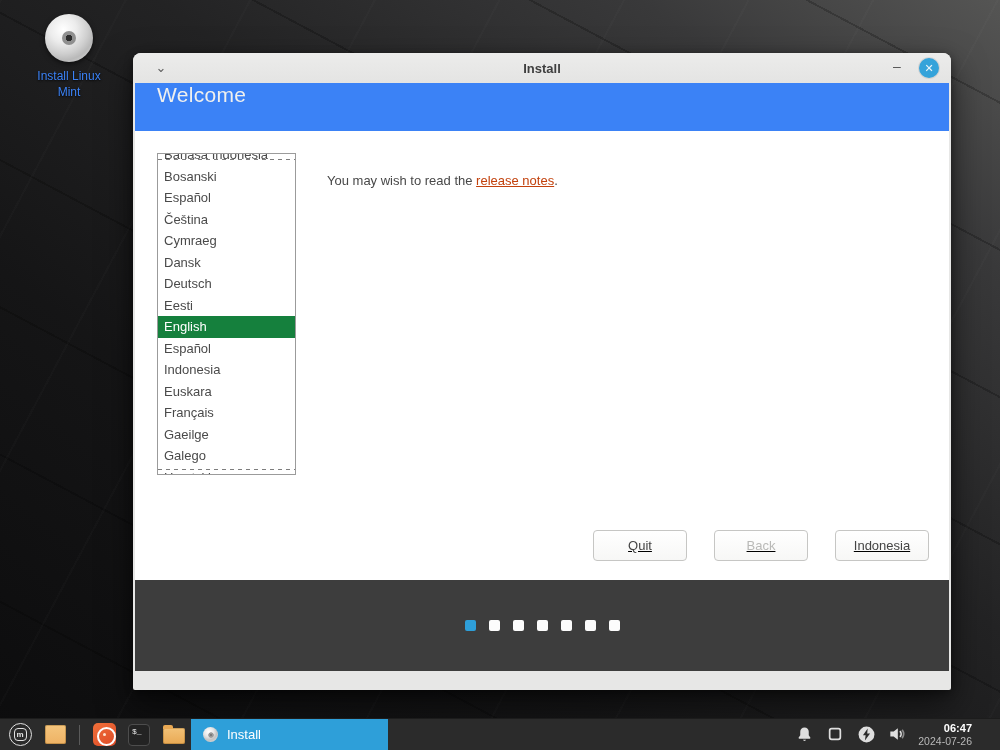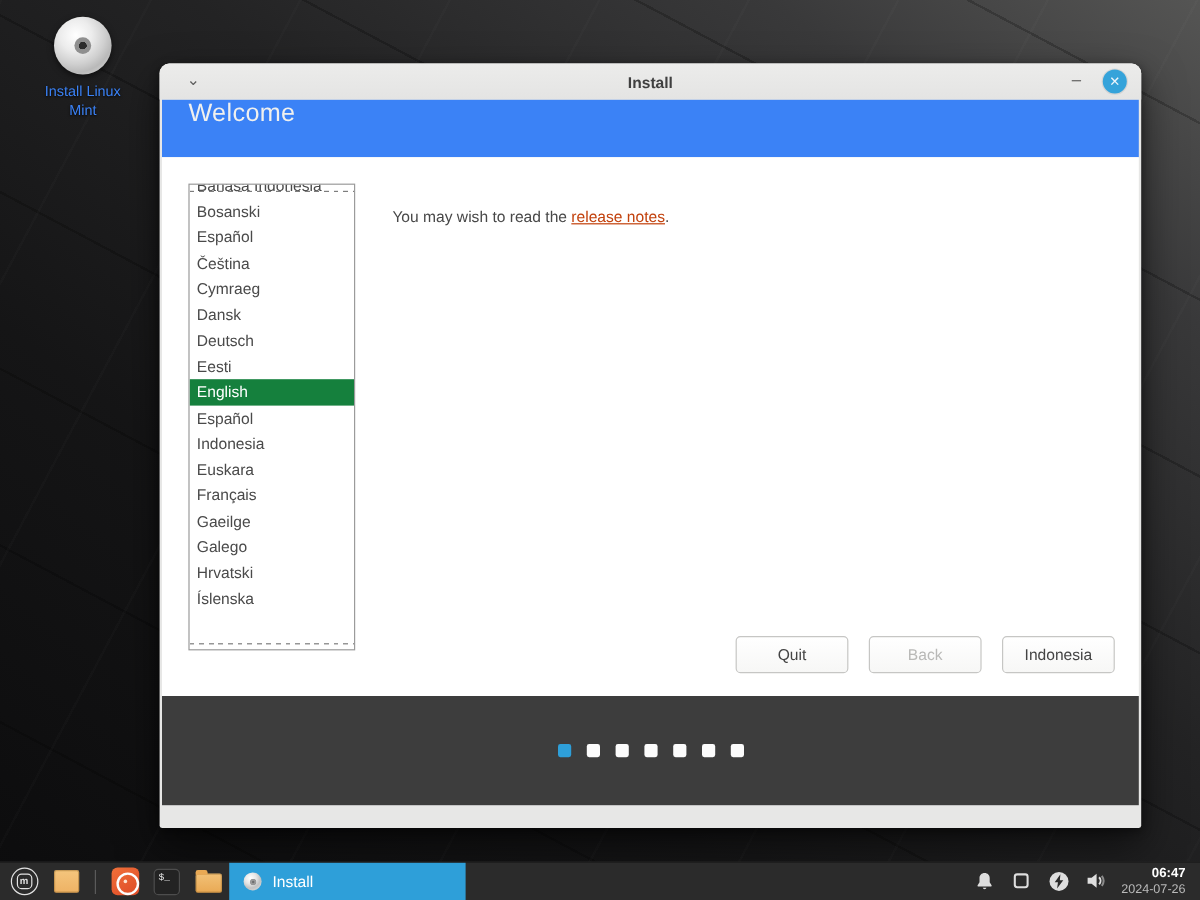--- a/index.html
+++ b/index.html
@@ -45,36 +45,36 @@
     background:#35a3da; color:#eef6fb; font-size:11px; font-weight:700;
     display:flex; align-items:center; justify-content:center; cursor:pointer; box-shadow:0 0 0 1px rgba(0,0,0,0.08); }
 
   .window-body { margin:0 2px 2px; }
   .page-header { height:48px; background:#3b82f6; display:flex; align-items:flex-start; padding-left:22px; }
   .page-title { color:#f0f0ee; font-size:21px; font-weight:300; letter-spacing:0.3px; }
 
   .content { position:relative; height:449px; background:#ffffff; }
 
   .lang-list {
-    position:absolute; left:22px; top:22px; width:139px; height:389px;
+    position:absolute; left:22px; top:22px; width:139px; height:322px;
     background:#fff; border:1px solid #9b9b9b; overflow:hidden;
   }
   .lang-item { height:21.5px; line-height:21.5px; padding-left:6px; font-size:13px; color:#4a4a4a;
     white-space:nowrap; cursor:pointer; }
   .lang-item.clip-top { margin-top:-10px; }
   .lang-item.selected { background:#15803d; color:#ffffff; }
   .overshoot { position:absolute; left:0; right:0; height:1px; pointer-events:none;
     background:repeating-linear-gradient(90deg,#7d7d7d 0 4px, transparent 4px 8px); }
   .overshoot.top { top:5px; }
   .overshoot.bottom { bottom:4px; }
 
   .note { position:absolute; left:192px; top:42px; font-size:13px; color:#484848; }
   .note a { color:#c2410c; text-decoration:underline; cursor:pointer; }
 
-  .button-row { position:absolute; right:20px; bottom:19px; display:flex; gap:17px; }
+  .button-row { position:absolute; right:20px; bottom:19px; display:flex; gap:27px;text-decoration:underline; }
   .wbtn {
     min-width:94px; height:31px; border:1px solid #c6c6c4; border-radius:4px;
     background:linear-gradient(#ffffff,#f7f7f6); font-size:13px; color:#444; cursor:pointer;
     font-family:inherit; padding:0 16px;
   }
   .wbtn:disabled, .wbtn.disabled { color:#b9b9b7; cursor:default; }
 
   .page-footer { height:91px; background:#3d3d3d; display:flex; align-items:center; justify-content:center; }
   .dots { display:flex; gap:13px; }
   .dot { width:11px; height:11px; border-radius:2px; background:#fcfcfc; }
@@ -117,21 +117,21 @@
 
   .task-button { width:197px; height:32px; background:#2e9fd9; display:flex; align-items:center;
     gap:9px; padding-left:12px; margin-left:4px; cursor:pointer; }
   .task-disc { width:15px; height:15px; border-radius:50%;
     background:radial-gradient(circle at 38% 32%, #fff 0%, #e6e6e6 35%, #c2c2c2 60%, #e8e8e8 100%); position:relative; }
   .task-disc::after { content:""; position:absolute; left:50%; top:50%; width:5px; height:5px;
     transform:translate(-50%,-50%); border-radius:50%; background:#6f6f6f; box-shadow:inset 0 0 0 1.5px #9a9a9a; }
   .task-label { color:#fff; font-size:13px; }
 
   .tb-spacer { flex:1; }
-  .tb-tray { display:flex; align-items:center; gap:11px; padding-right:8px; }
+  .tb-tray { display:flex; align-items:center; gap:11px; padding-right:24px; }
   .tray-ico { width:20px; height:20px; display:flex; align-items:center; justify-content:center; cursor:pointer; }
   .clock { text-align:right; line-height:1.15; padding-right:4px; cursor:default; }
   .clock-time { color:#ffffff; font-size:11px; font-weight:700; }
   .clock-date { color:#b9b9b9; font-size:10.5px; }
 </style>
 </head>
 <body>
 
 <div class="desktop-icon">
   <div class="disc"></div>

